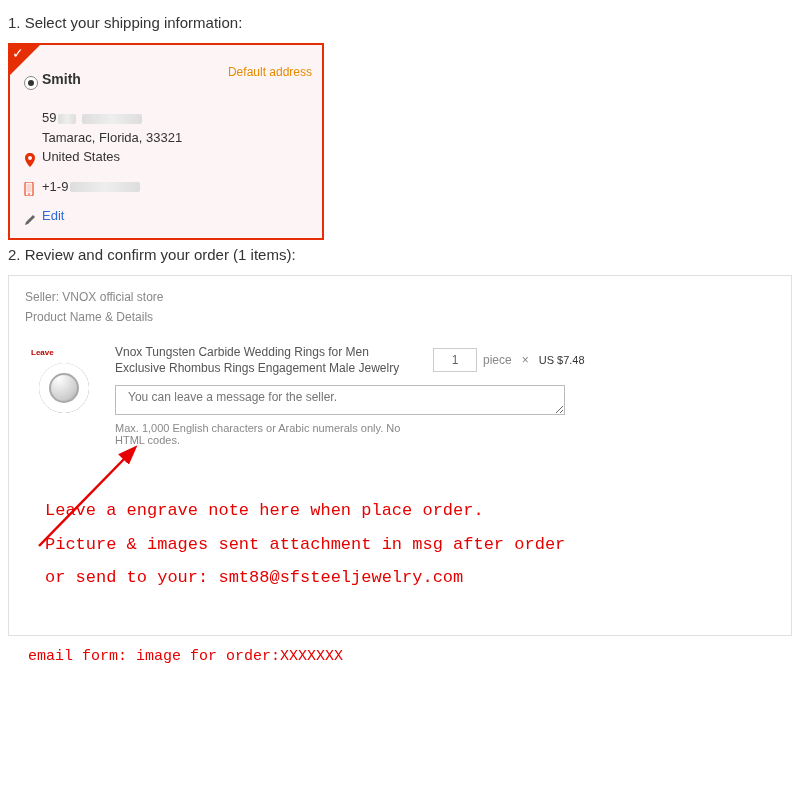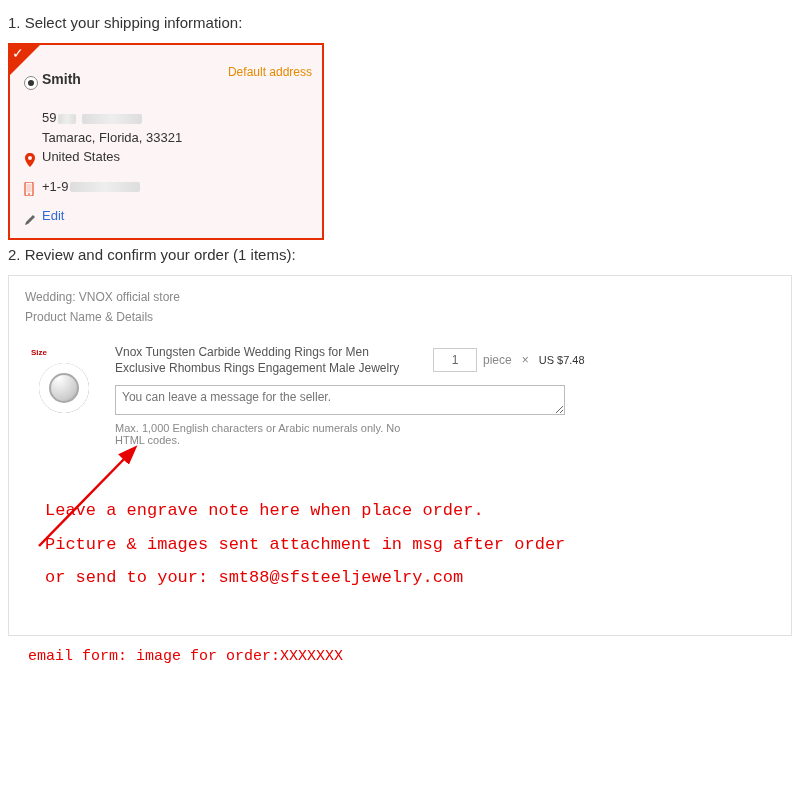--- a/index.html
+++ b/index.html
@@ -70,21 +70,21 @@
     box-shadow: inset 0 0 0 10px #fff, inset 0 0 0 12px #aaa;
   }
   .product-info { flex: 1; padding: 0 12px; max-width: 330px; }
   .product-title { color: #555; font-size: 12px; line-height: 1.4; margin-bottom: 8px; }
   .variant { color: #666; font-size: 12px; margin-bottom: 20px; }
   .msg-label { color: #666; font-size: 12px; margin-bottom: 4px; }
   .msg-textarea {
     width: 450px; height: 30px;
     border: 1px solid #bbb;
     font-size: 12px; color: #aaa;
-    padding: 4px 6px;
+    padding: 4px 12px;
     resize: both;
     font-family: inherit;
   }
   .msg-hint { color: #888; font-size: 11px; margin-top: 4px; }
   .qty-price { display: flex; align-items: center; gap: 6px; margin-top: 4px; white-space: nowrap; }
   .qty-input {
     width: 44px; height: 24px; border: 1px solid #ccc;
     text-align: center; font-size: 12px; color: #666;
   }
   .unit { color: #888; font-size: 12px; }
@@ -157,27 +157,27 @@
         <span class="edit-link">Edit</span>
       </div>
     </div>
   </div>
 
 
   <div class="section-title">2. Review and confirm your order (1 items):</div>
 
   <div class="order-box">
     <div class="seller-line">
-      <span>Wedding:</span> <span>VNOX official store</span>
+      <span>Seller:</span> <span>VNOX official store</span>
     </div>
     <div class="prod-header">Product Name &amp; Details</div>
 
     <div class="product-row">
       <div class="thumb">
-        <div class="brand">Size</div>
+        <div class="brand">Leave</div>
         <div class="ring"></div>
       </div>
       <div class="product-info">
         <div class="product-title">Vnox Tungsten Carbide Wedding Rings for Men Exclusive Rhombus Rings Engagement Male Jewelry</div>
         <textarea class="msg-textarea" placeholder="You can leave a message for the seller." style=""></textarea>
         <div class="msg-hint">Max. 1,000 English characters or Arabic numerals only. No HTML codes.</div>
       </div>
       <div class="qty-price">
         <input class="qty-input" value="1" style="">
         <span class="unit">piece</span>

